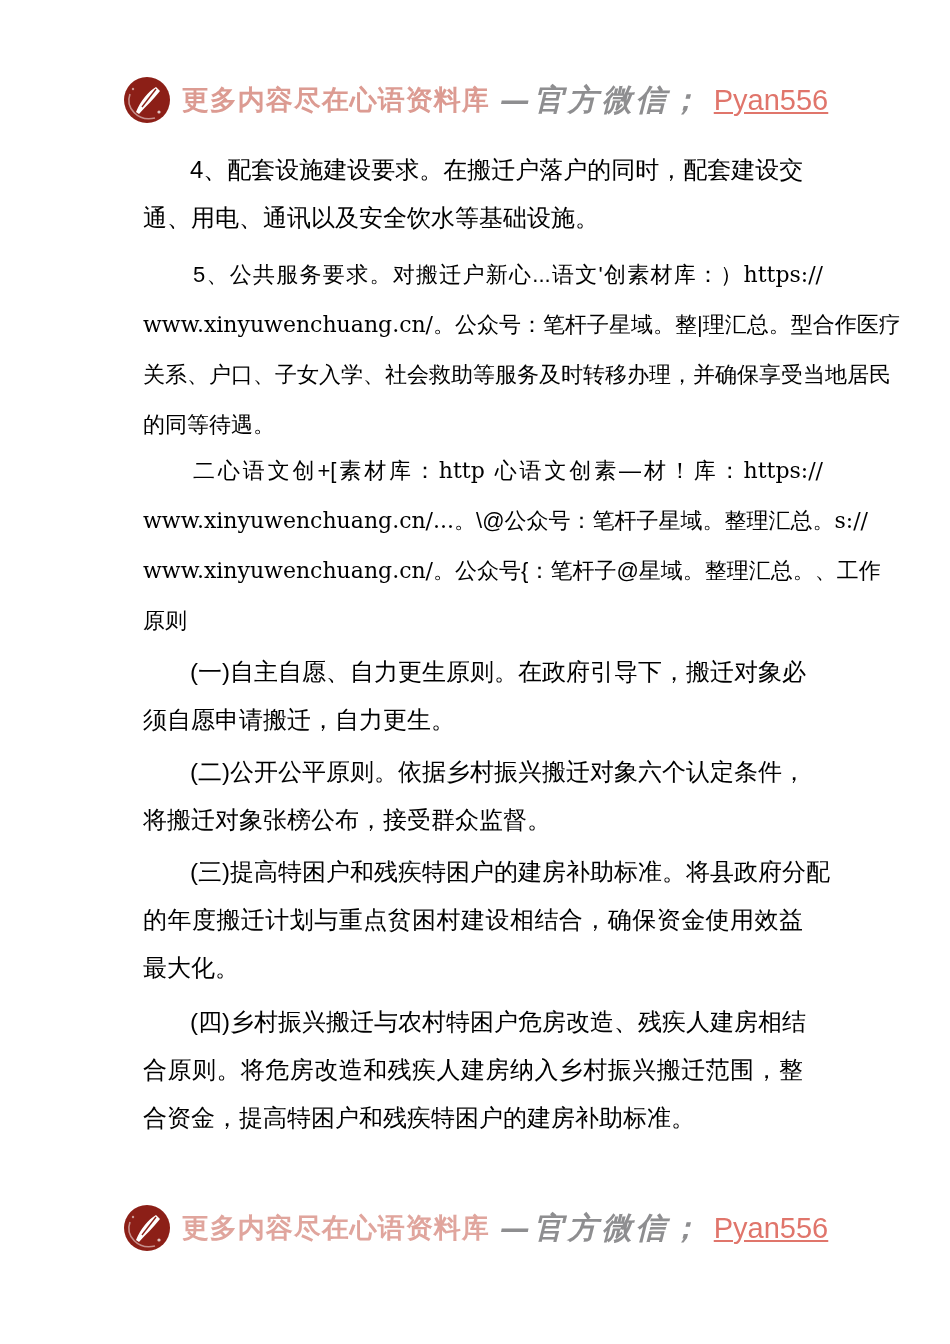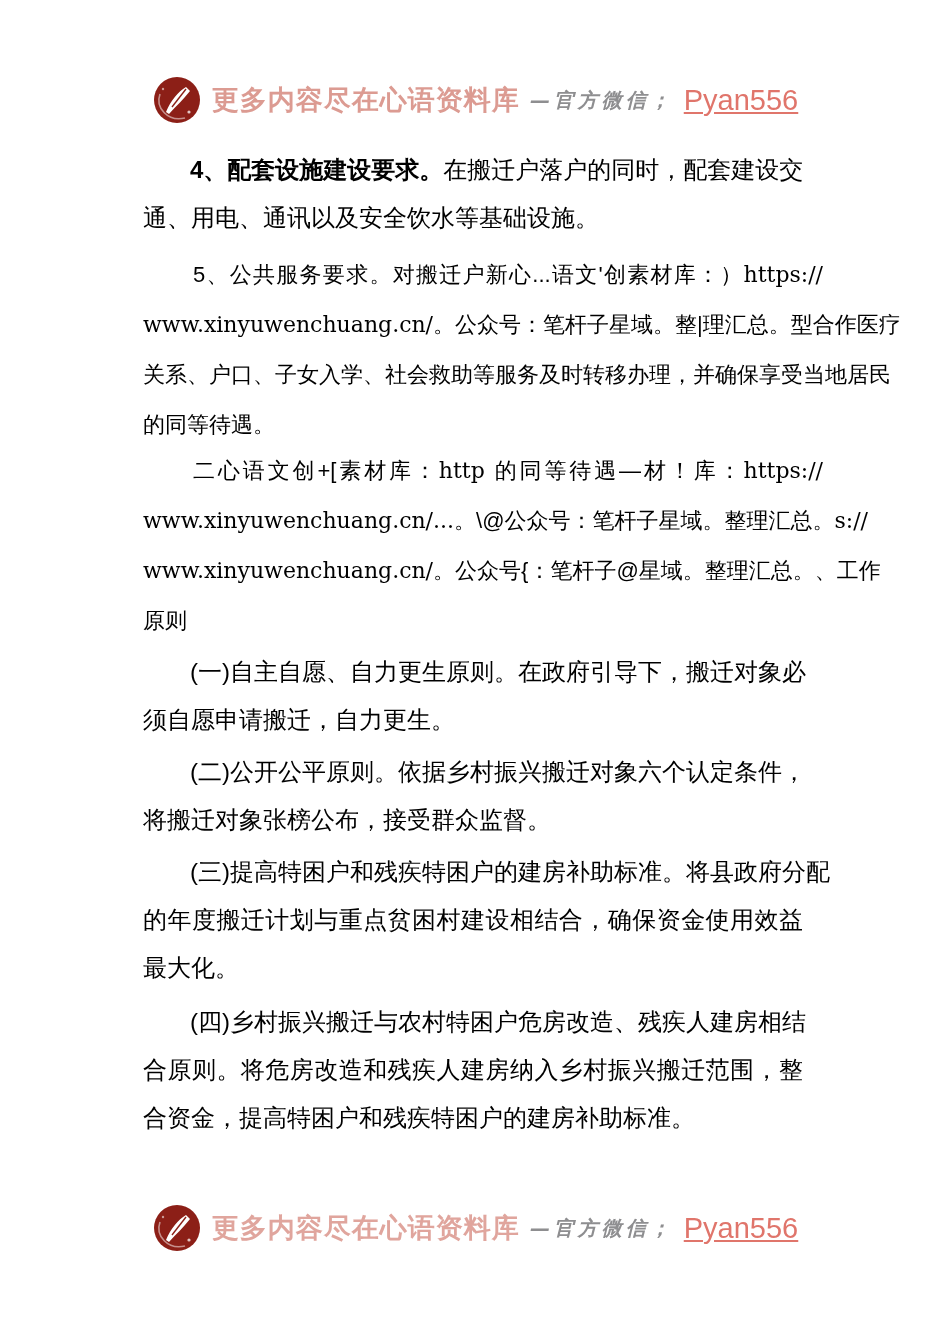--- a/index.html
+++ b/index.html
@@ -20,39 +20,39 @@
   .wm-header{top:70px;}
   .wm-footer{top:1198px;}
   .wm-logo{flex:0 0 auto;}
   .wm-brand{
     font-family:"DejaVu Serif","Liberation Serif",serif;
     font-size:27px;font-weight:bold;letter-spacing:1px;
   }
   .wm-label{
     font-family:"DejaVu Serif","Liberation Serif",serif;
     font-style:italic;font-weight:bold;
-    font-size:20px;letter-spacing:4px;text-align:center;
+    font-size:30px;letter-spacing:4px;text-align:center;
   }
   .wm-id{
     font-family:"Liberation Sans","DejaVu Sans",sans-serif;
     font-size:29px;
     text-decoration:underline;
   }
   
   .para{position:absolute;left:143px;}
   .para.large{width:660px;font-size:24px;line-height:48px;}
   .para.small{width:680px;font-size:22px;line-height:50px;}
   .line{
     text-align:justify;text-align-last:justify;
     white-space:nowrap;overflow:visible;
   }
   .line.last{text-align:center;text-align-last:left;}
   .line.first-lg{text-indent:47px;}
   .line.first-sm{text-indent:50px;}
-  .r-bold{font-weight:bold;}
+  .r-bold{font-weight:normal;}
   .r-latin{font-family:"DejaVu Serif","Liberation Serif",serif;}
   .p0{top:146px;}
   .p1{top:250px;}
   .p2{top:446px;}
   .p3{top:648px;}
   .p4{top:748px;}
   .p5{top:848px;}
   .p6{top:998px;}
 </style>
 </head>
@@ -80,21 +80,21 @@
   </div>
 
   <div class="para small p1">
     <div class="line first-sm"><span>5、公共服务要求。对搬迁户新心...语文'创素材库：）</span><span class="r-latin">https://</span></div>
     <div class="line"><span class="r-latin">www.xinyuwenchuang.cn/</span><span>。公众号：笔杆子星域。整|理汇总。型合作医疗</span></div>
     <div class="line"><span>关系、户口、子女入学、社会救助等服务及时转移办理，并确保享受当地居民</span></div>
     <div class="line last"><span>的同等待遇。</span></div>
   </div>
 
   <div class="para small p2">
-    <div class="line first-sm"><span>二心语文创+[素材库：</span><span class="r-latin">http </span><span>的同等待遇—材！库：</span><span class="r-latin">https://</span></div>
+    <div class="line first-sm"><span>二心语文创+[素材库：</span><span class="r-latin">http </span><span>心语文创素—材！库：</span><span class="r-latin">https://</span></div>
     <div class="line"><span class="r-latin">www.xinyuwenchuang.cn/...</span><span>。\@公众号：笔杆子星域。整理汇总。</span><span class="r-latin">s://</span></div>
     <div class="line"><span class="r-latin">www.xinyuwenchuang.cn/</span><span>。公众号{：笔杆子@星域。整理汇总。、工作</span></div>
     <div class="line last"><span>原则</span></div>
   </div>
 
   <div class="para large p3">
     <div class="line first-lg"><span>(一)自主自愿、自力更生原则。在政府引导下，搬迁对象必</span></div>
     <div class="line last"><span>须自愿申请搬迁，自力更生。</span></div>
   </div>
 

